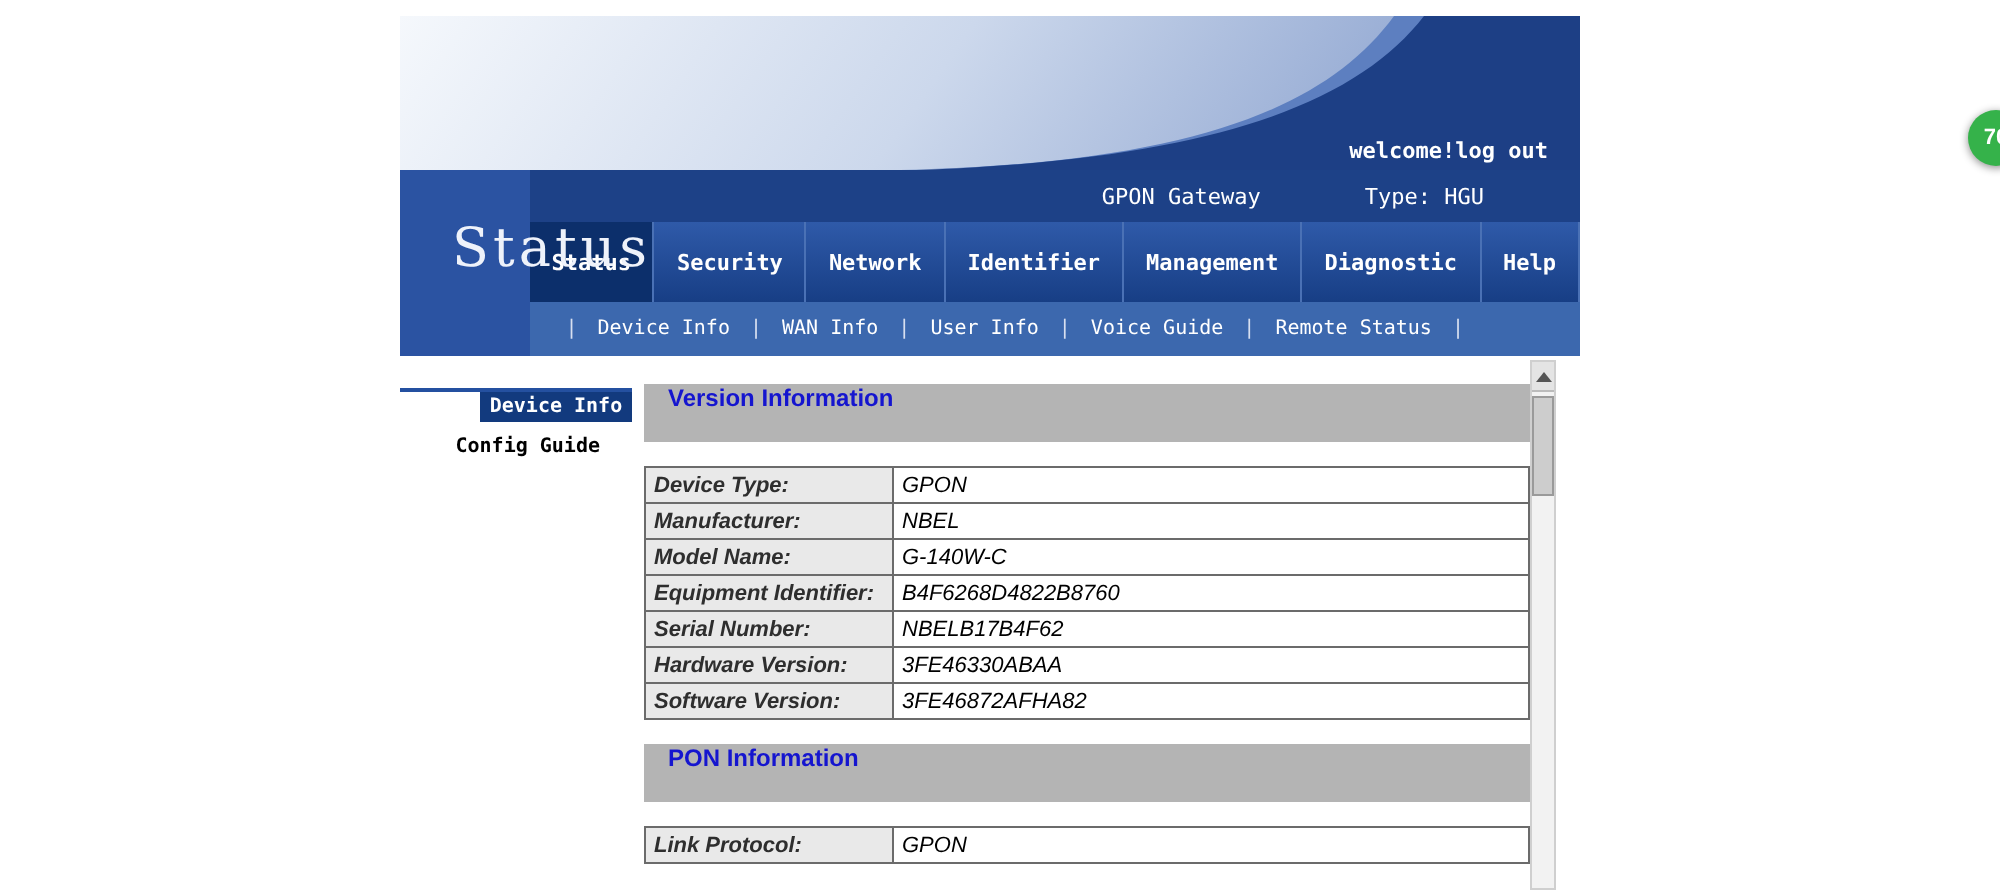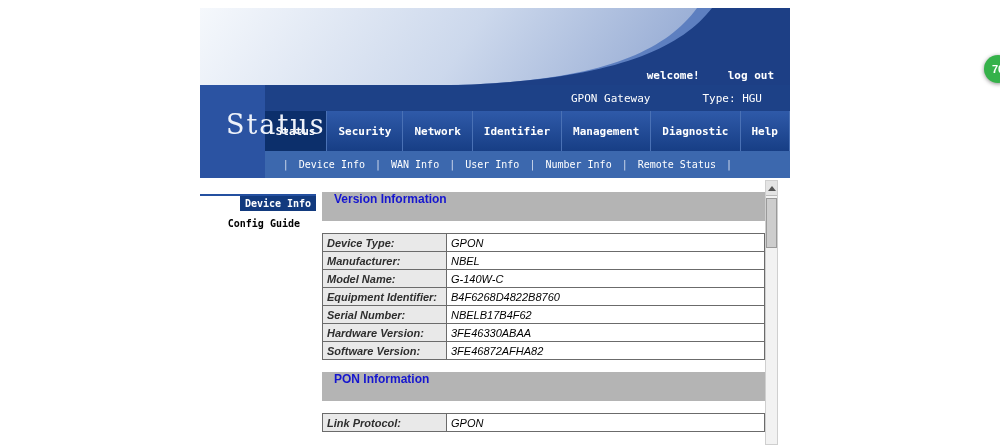--- a/index.html
+++ b/index.html
@@ -4,32 +4,32 @@
 <style>
   * { margin:0; padding:0; box-sizing:border-box; }
   html,body { width:1000px; height:445px; background:#ffffff; overflow:hidden;
               font-family:"Liberation Sans", sans-serif; }
   .site { position:absolute; left:200px; top:8px; width:590px; }
 
   
   .banner { position:relative; height:77px; overflow:hidden;
             background:linear-gradient(125deg,#f5f8fc 0%,#ccd8ec 45%,#7a94c7 100%); }
   .banner svg { position:absolute; left:0; top:0; width:100%; height:100%; display:block; }
-  .banner-links { position:absolute; right:16px; bottom:3px; display:flex; gap:28px;
+  .banner-links { position:absolute; right:16px; bottom:3px; display:flex; 
                   font:bold 11px "DejaVu Sans Mono", monospace; color:#ffffff; z-index:2; }
   .banner-links span { cursor:pointer; }
 
   
   .hdr { display:flex; height:93px; }
   .title-area { width:140px; background:#2b53a2; position:relative; }
   .page-title { position:absolute; left:26px; top:24px; font-family:"DejaVu Serif", serif;
                 font-size:27px; color:#eef2fa; letter-spacing:2px; }
   .menus { flex:1; display:flex; flex-direction:column; }
   .top-strip { height:26px; background:#1d4187; display:flex; align-items:center;
-               justify-content:flex-end; gap:52px; padding-right:28px; color:#ffffff;
+               justify-content:flex-end; gap:52px; padding-right:48px; color:#ffffff;
                font:11px "DejaVu Sans Mono", monospace; }
   .nav-row { height:40px; background:#2e58a7; display:flex; align-items:stretch; }
   .nav-item { display:flex; align-items:center; padding:0 11px;
               font:bold 11px "DejaVu Sans Mono", monospace; color:#ffffff;
               background:linear-gradient(180deg,#2f5aa9,#173e85);
               border-right:1px solid #4a71b5; cursor:pointer; white-space:nowrap; }
   .nav-item.active { background:#0c2f6b; }
   .subnav { height:27px; background:#3c68ae; display:flex; align-items:center;
             padding-left:8px; font:10px "DejaVu Sans Mono", monospace; color:#ffffff; }
   .subnav .pipe { margin:0 10px; color:#d7dff0; }
@@ -106,21 +106,21 @@
         <div class="nav-item">Help</div>
       </div>
       <div class="subnav">
         <span class="pipe">|</span>
         <span class="subnav-item">Device Info</span>
         <span class="pipe">|</span>
         <span class="subnav-item">WAN Info</span>
         <span class="pipe">|</span>
         <span class="subnav-item">User Info</span>
         <span class="pipe">|</span>
-        <span class="subnav-item">Number Info</span>
+        <span class="subnav-item">Voice Guide</span>
         <span class="pipe">|</span>
         <span class="subnav-item">Remote Status</span>
         <span class="pipe">|</span>
       </div>
     </div>
   </div>
 
   <div class="content">
 
     <div class="sidebar">

